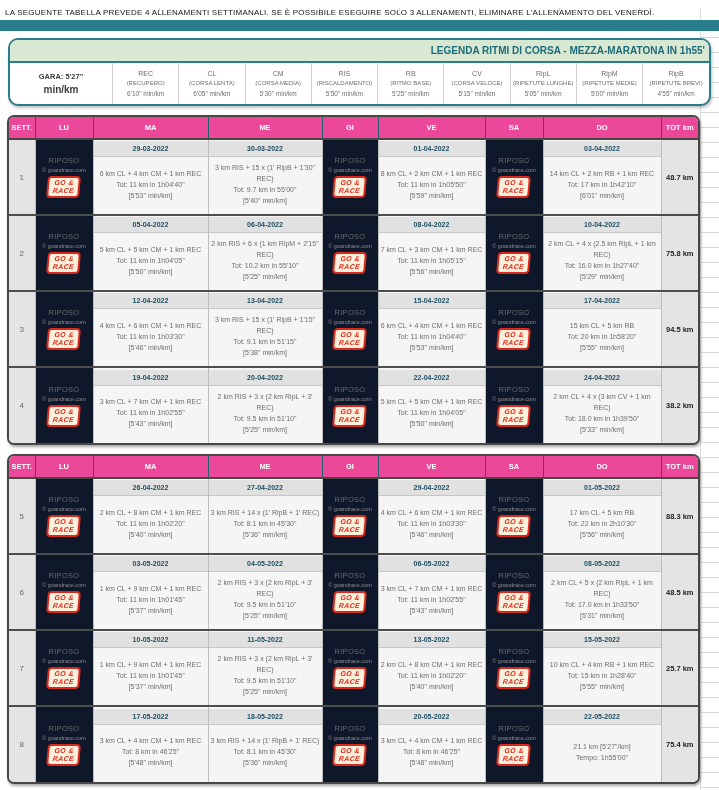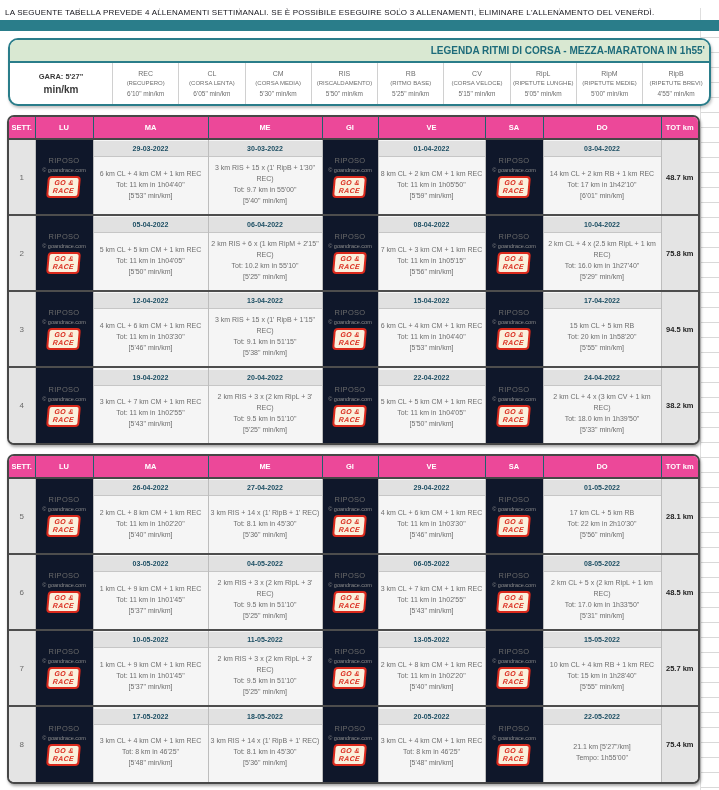--- a/index.html
+++ b/index.html
@@ -393,21 +393,21 @@
               </td>
               <td class="rest"><div class="rest-label">RIPOSO</div><div class="rest-site">© goandrace.com</div><div class="logo"><div class="logo-l1">GO &amp;</div><div class="logo-l2">RACE</div></div></td>
               <td class="work">
                 <div class="w-date">01-05-2022</div>
                 <div class="w-body">
                   <div class="w-line">17 km CL + 5 km RB</div>
                   <div class="w-line">Tot: 22 km in 2h10'30"</div>
                   <div class="w-line">[5'56" min/km]</div>
                 </div>
               </td>
-              <td class="tot">28.1 km</td>
+              <td class="tot">88.3 km</td>
             </tr>
             <tr class="week-row">
               <td class="sett">6</td>
               <td class="rest"><div class="rest-label">RIPOSO</div><div class="rest-site">© goandrace.com</div><div class="logo"><div class="logo-l1">GO &amp;</div><div class="logo-l2">RACE</div></div></td>
               <td class="work">
                 <div class="w-date">03-05-2022</div>
                 <div class="w-body">
                   <div class="w-line">1 km CL + 9 km CM + 1 km REC</div>
                   <div class="w-line">Tot: 11 km in 1h01'45"</div>
                   <div class="w-line">[5'37" min/km]</div>

